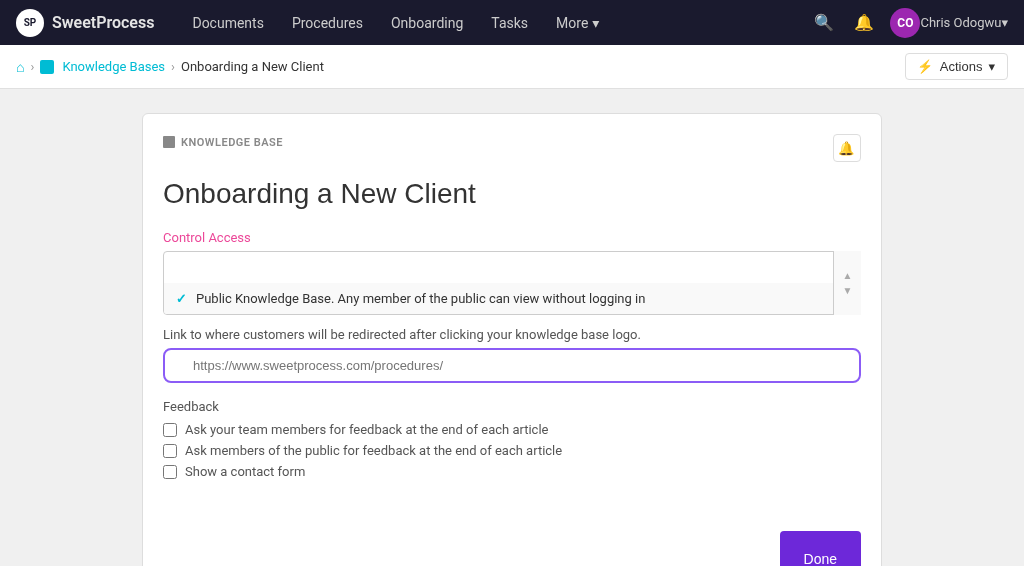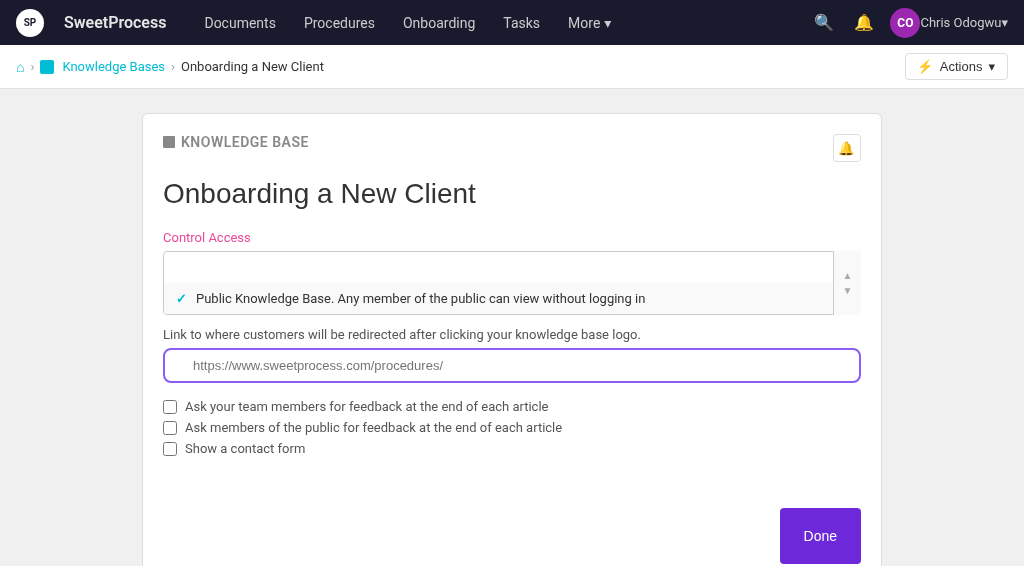--- a/index.html
+++ b/index.html
@@ -10,21 +10,21 @@
       background: #1a1a2e;
       height: 45px;
       display: flex;
       align-items: center;
       padding: 0 16px;
       gap: 0;
     }
     .nav-logo {
       display: flex;
       align-items: center;
-      gap: 20px;
+      gap: 8px;
       margin-right: 24px;
     }
     .logo-icon {
       width: 28px;
       height: 28px;
       background: white;
       border-radius: 50%;
       display: flex;
       align-items: center;
       justify-content: center;
@@ -128,21 +128,21 @@
 
     .card {
       background: white;
       border: 1px solid #ddd;
       border-radius: 6px;
       margin-bottom: 20px;
       padding: 20px;
     }
 
     .section-label {
-      font-size: 14px;
+      font-size: 11px;
       font-weight: 600;
       color: #888;
       text-transform: uppercase;
       letter-spacing: 0.5px;
       display: flex;
       align-items: center;
       gap: 6px;
       margin-bottom: 12px;
       justify-content: space-between;
     }
@@ -352,20 +352,21 @@
         </div>
       </div>
     </div>
 
     <div style="margin-top: 12px;">
       <div class="field-label">Link to where customers will be redirected after clicking your knowledge base logo.</div>
       <input type="text" class="text-input" placeholder="https://www.sweetprocess.com/procedures/" style="">
     </div>
 
     <div class="feedback-section">
+      <div class="feedback-label">Feedback</div>
       <div class="checkbox-row">
         <input type="checkbox" id="feedback-team" style="">
         <label for="feedback-team">Ask your team members for feedback at the end of each article</label>
       </div>
       <div class="checkbox-row">
         <input type="checkbox" id="feedback-public" style="">
         <label for="feedback-public">Ask members of the public for feedback at the end of each article</label>
       </div>
       <div class="checkbox-row">
         <input type="checkbox" id="feedback-contact" style="">

